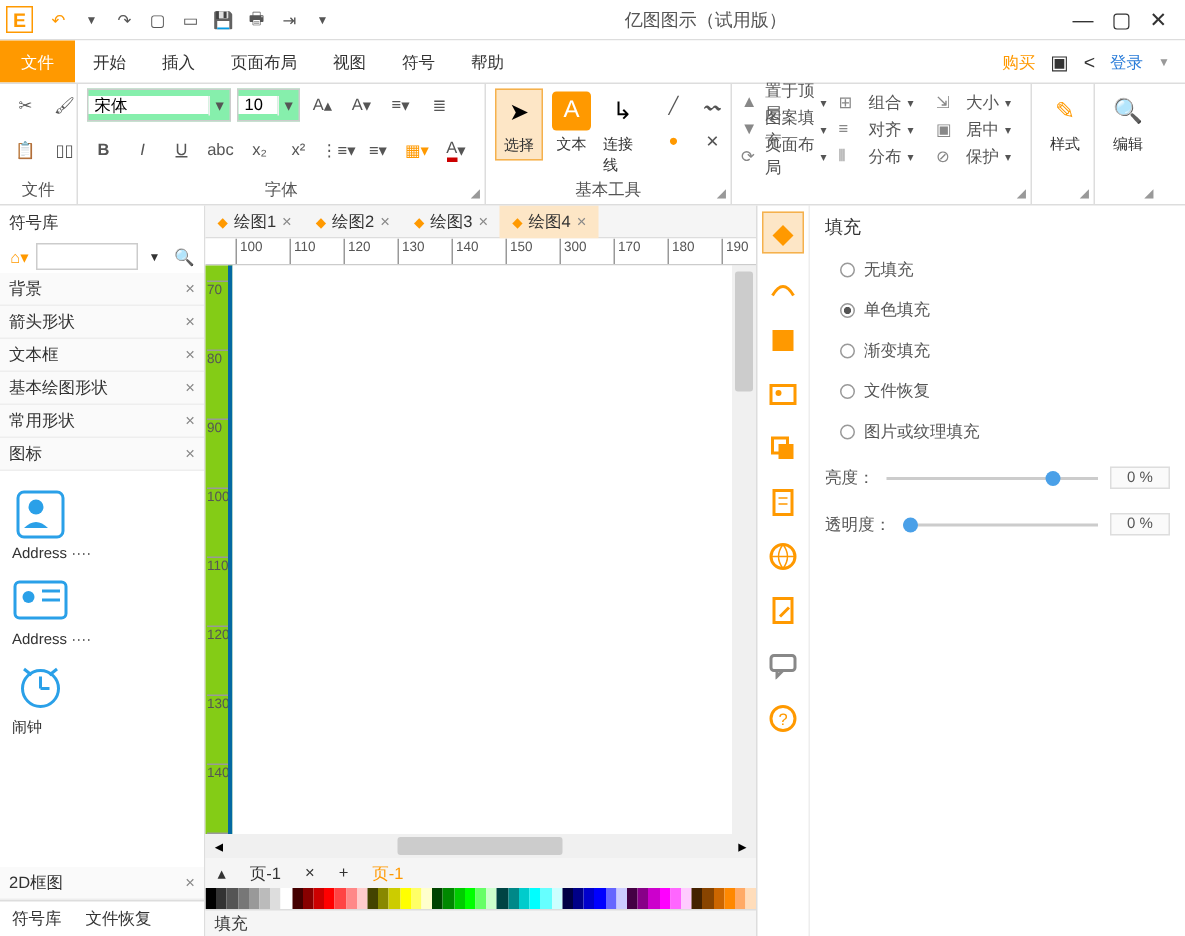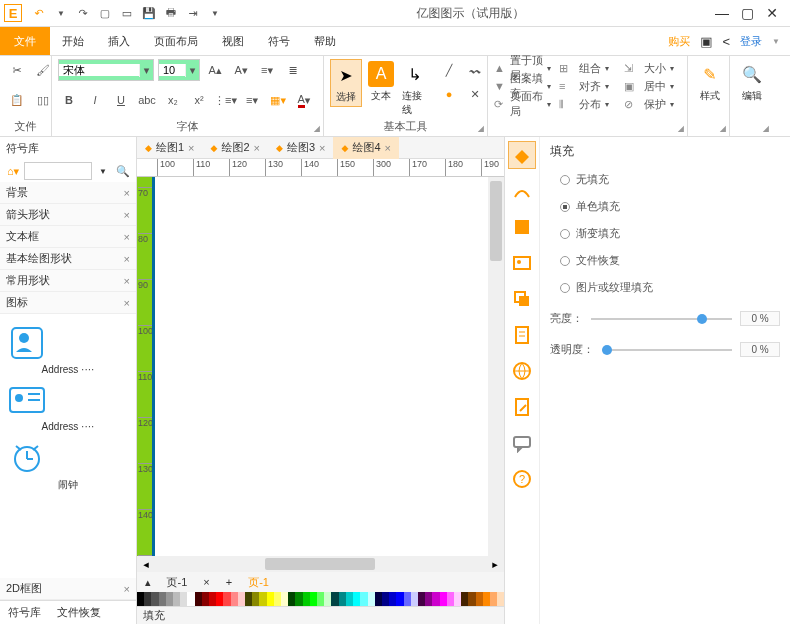--- a/index.html
+++ b/index.html
@@ -49,21 +49,21 @@
 .leftpanel { width: 137px; border-right: 1px solid #ddd; display: flex; flex-direction: column; }
 .lp-title { padding: 4px 6px; color: #333; font-size: 11px; }
 .lp-search { display: flex; align-items: center; padding: 2px 4px; gap: 2px; }
 .lp-home { width: 18px; height: 18px; color: #f90; display: flex; align-items: center; justify-content: center; cursor: pointer; }
 .lp-search input { flex: 1; border: 1px solid #ccc; height: 18px; padding: 0 3px; font-size: 11px; min-width:0; }
 .lp-mag { width: 18px; cursor: pointer; color: #333; text-align: center; }
 .lp-cat { display: flex; justify-content: space-between; align-items: center; padding: 3px 6px; border-bottom: 1px solid #eee; cursor: pointer; color: #333; background: #fafafa; }
 .lp-cat .x { color: #888; }
 .lp-shapes { flex: 1; overflow: auto; padding: 4px; }
 .shape-ic { width: 38px; height: 38px; margin: 6px 4px 0; display: flex; align-items: center; justify-content: center; }
-.shape-lbl { font-size: 10px; color: #333; margin: 2px 4px 6px; text-align: center; }
+.shape-lbl { font-size: 10px; color: #333; margin: 2px 4px 6px; }
 .lp-bottom { border-top: 1px solid #ddd; display: flex; }
 .lp-tab { padding: 4px 8px; cursor: pointer; color: #333; }
 
 
 .canvas-area { flex: 1; display: flex; flex-direction: column; min-width: 0; }
 .tabs { height: 22px; display: flex; align-items: center; background: #f5f5f5; border-bottom: 1px solid #ddd; }
 .tab { display: flex; align-items: center; gap: 4px; padding: 0 8px; height: 22px; cursor: pointer; color: #333; }
 .tab.active { background: #fde6c6; }
 .tab .tic { color: #f90; font-size: 9px; }
 .tab .x { color: #888; cursor: pointer; }

